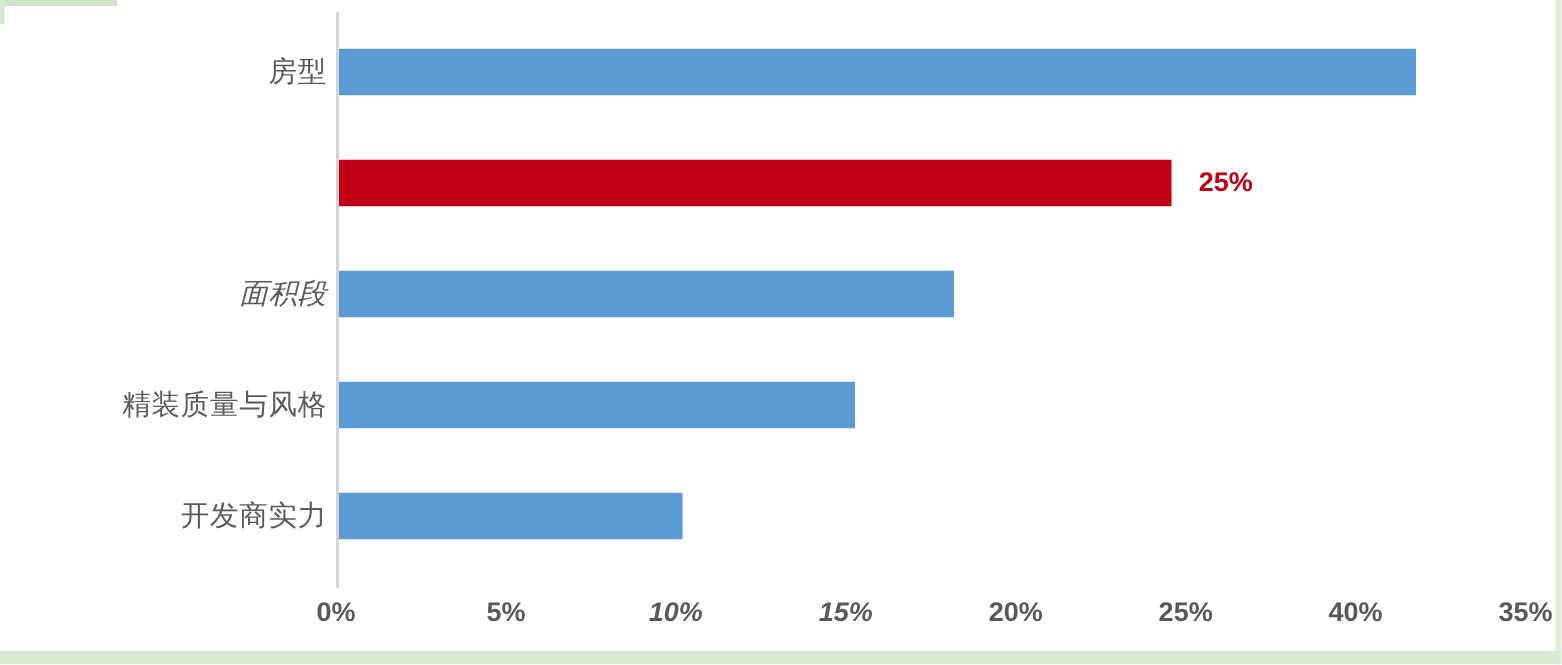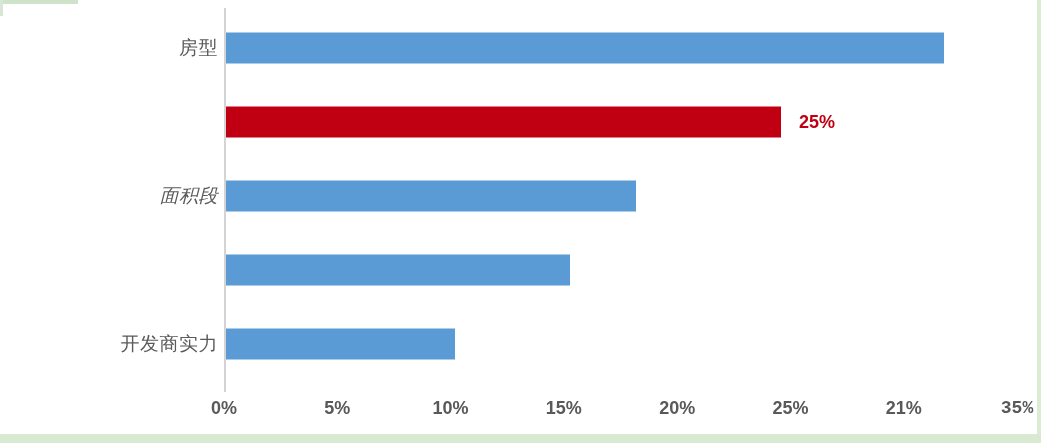--- a/index.html
+++ b/index.html
@@ -131,33 +131,34 @@
         </div>
         <div class="bar-row" style="top: 85px;">
           <div class="bar red" style="width: 555.1px;"></div>
           <div class="bar-value" style="left: 799.1px;">25%</div>
         </div>
         <div class="bar-row" style="top: 159px; font-style: italic;">
           <div class="cat-label">面积段</div>
           <div class="bar blue" style="width: 410.094px;"></div>
         </div>
         <div class="bar-row" style="top: 233px;">
+          <div class="cat-label">精装质量与风格</div>
           <div class="bar blue" style="width: 344.389px;"></div>
         </div>
         <div class="bar-row" style="top: 307px; text-align: center;">
           <div class="cat-label">开发商实力</div>
           <div class="bar blue" style="width: 228.837px;"></div>
         </div>
       </div>
 
     <div class="xaxis" id="xaxis">
         <div class="xtick" style="left: 224px;">0%</div>
         <div class="xtick" style="left: 337.286px;">5%</div>
-        <div class="xtick" style="left: 450.571px;">10%</div>
-        <div class="xtick" style="left: 563.857px;">15%</div>
+        <div class="xtick" style="left: 450.571px; font-style: italic;">10%</div>
+        <div class="xtick" style="left: 563.857px; font-style: italic;">15%</div>
         <div class="xtick" style="left: 677.143px; text-align: right;">20%</div>
         <div class="xtick" style="left: 790.429px;">25%</div>
-        <div class="xtick" style="left: 903.714px;">21%</div>
-        <div class="xtick" style="left: 1017px; font-family: Liberation Mono, monospace;">35%</div>
+        <div class="xtick" style="left: 903.714px;">40%</div>
+        <div class="xtick" style="left: 1017px;">35%</div>
       </div>
 
   </div>
 </div>
 
 </body></html>

